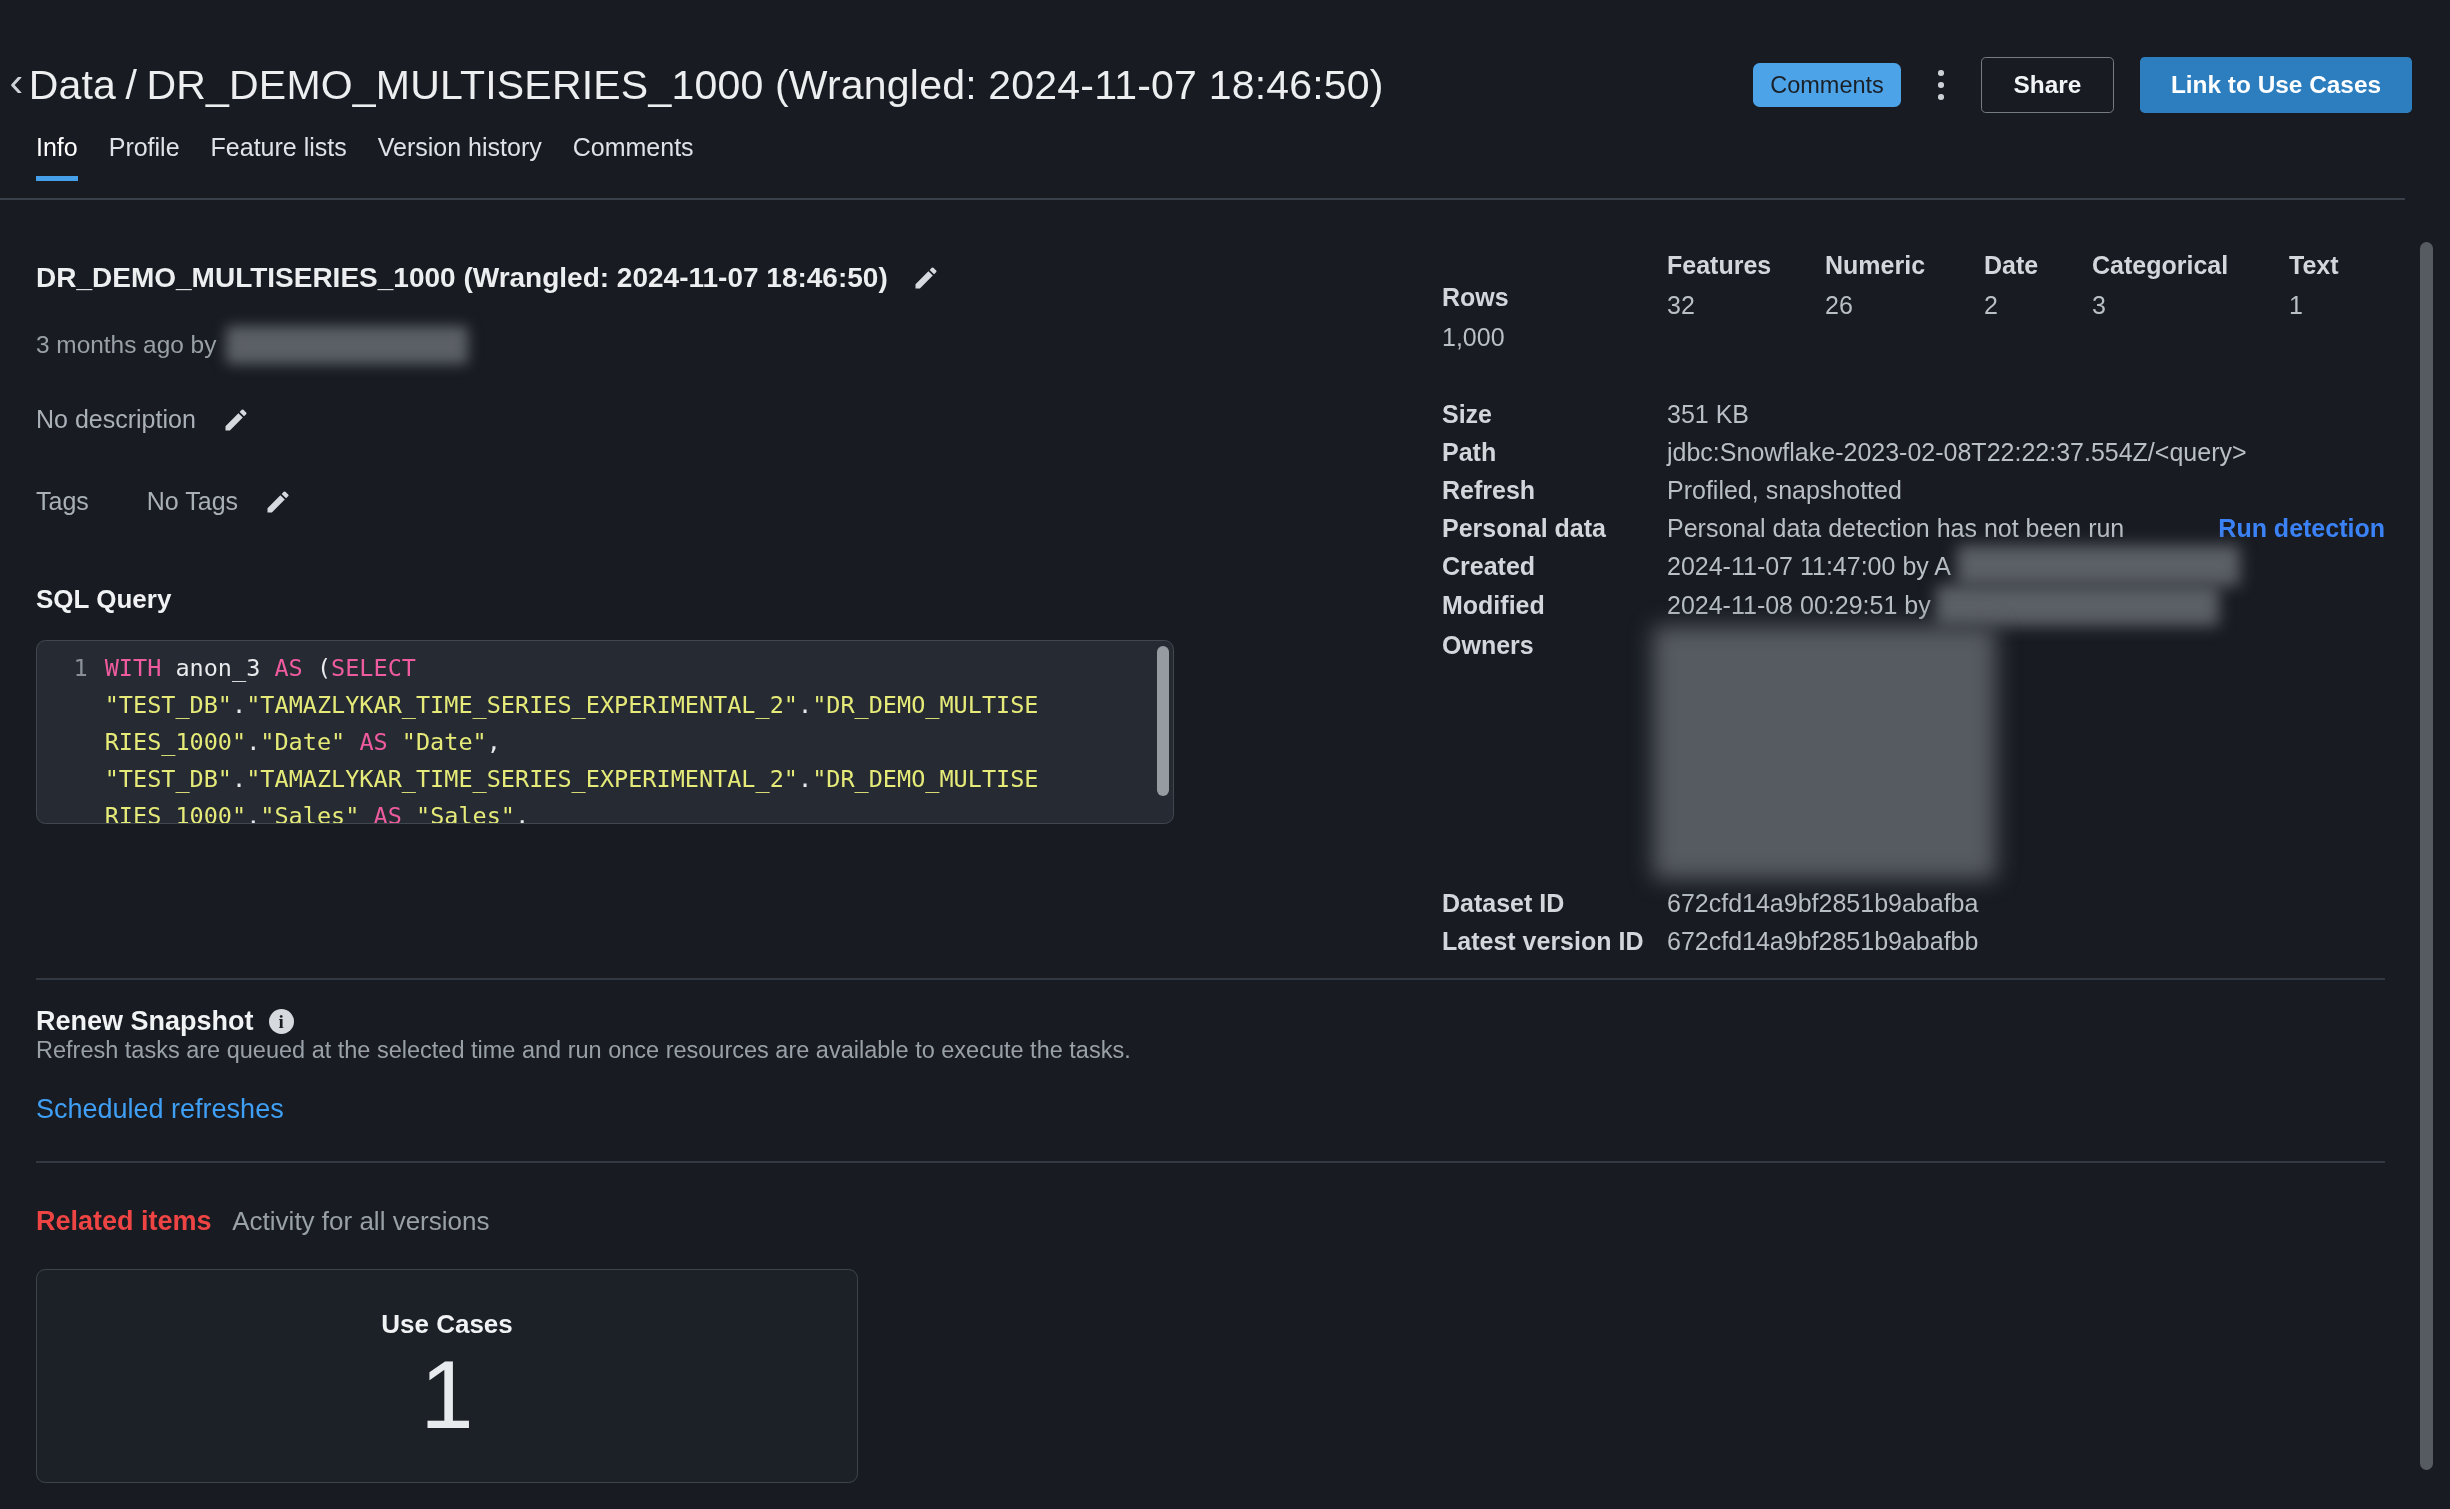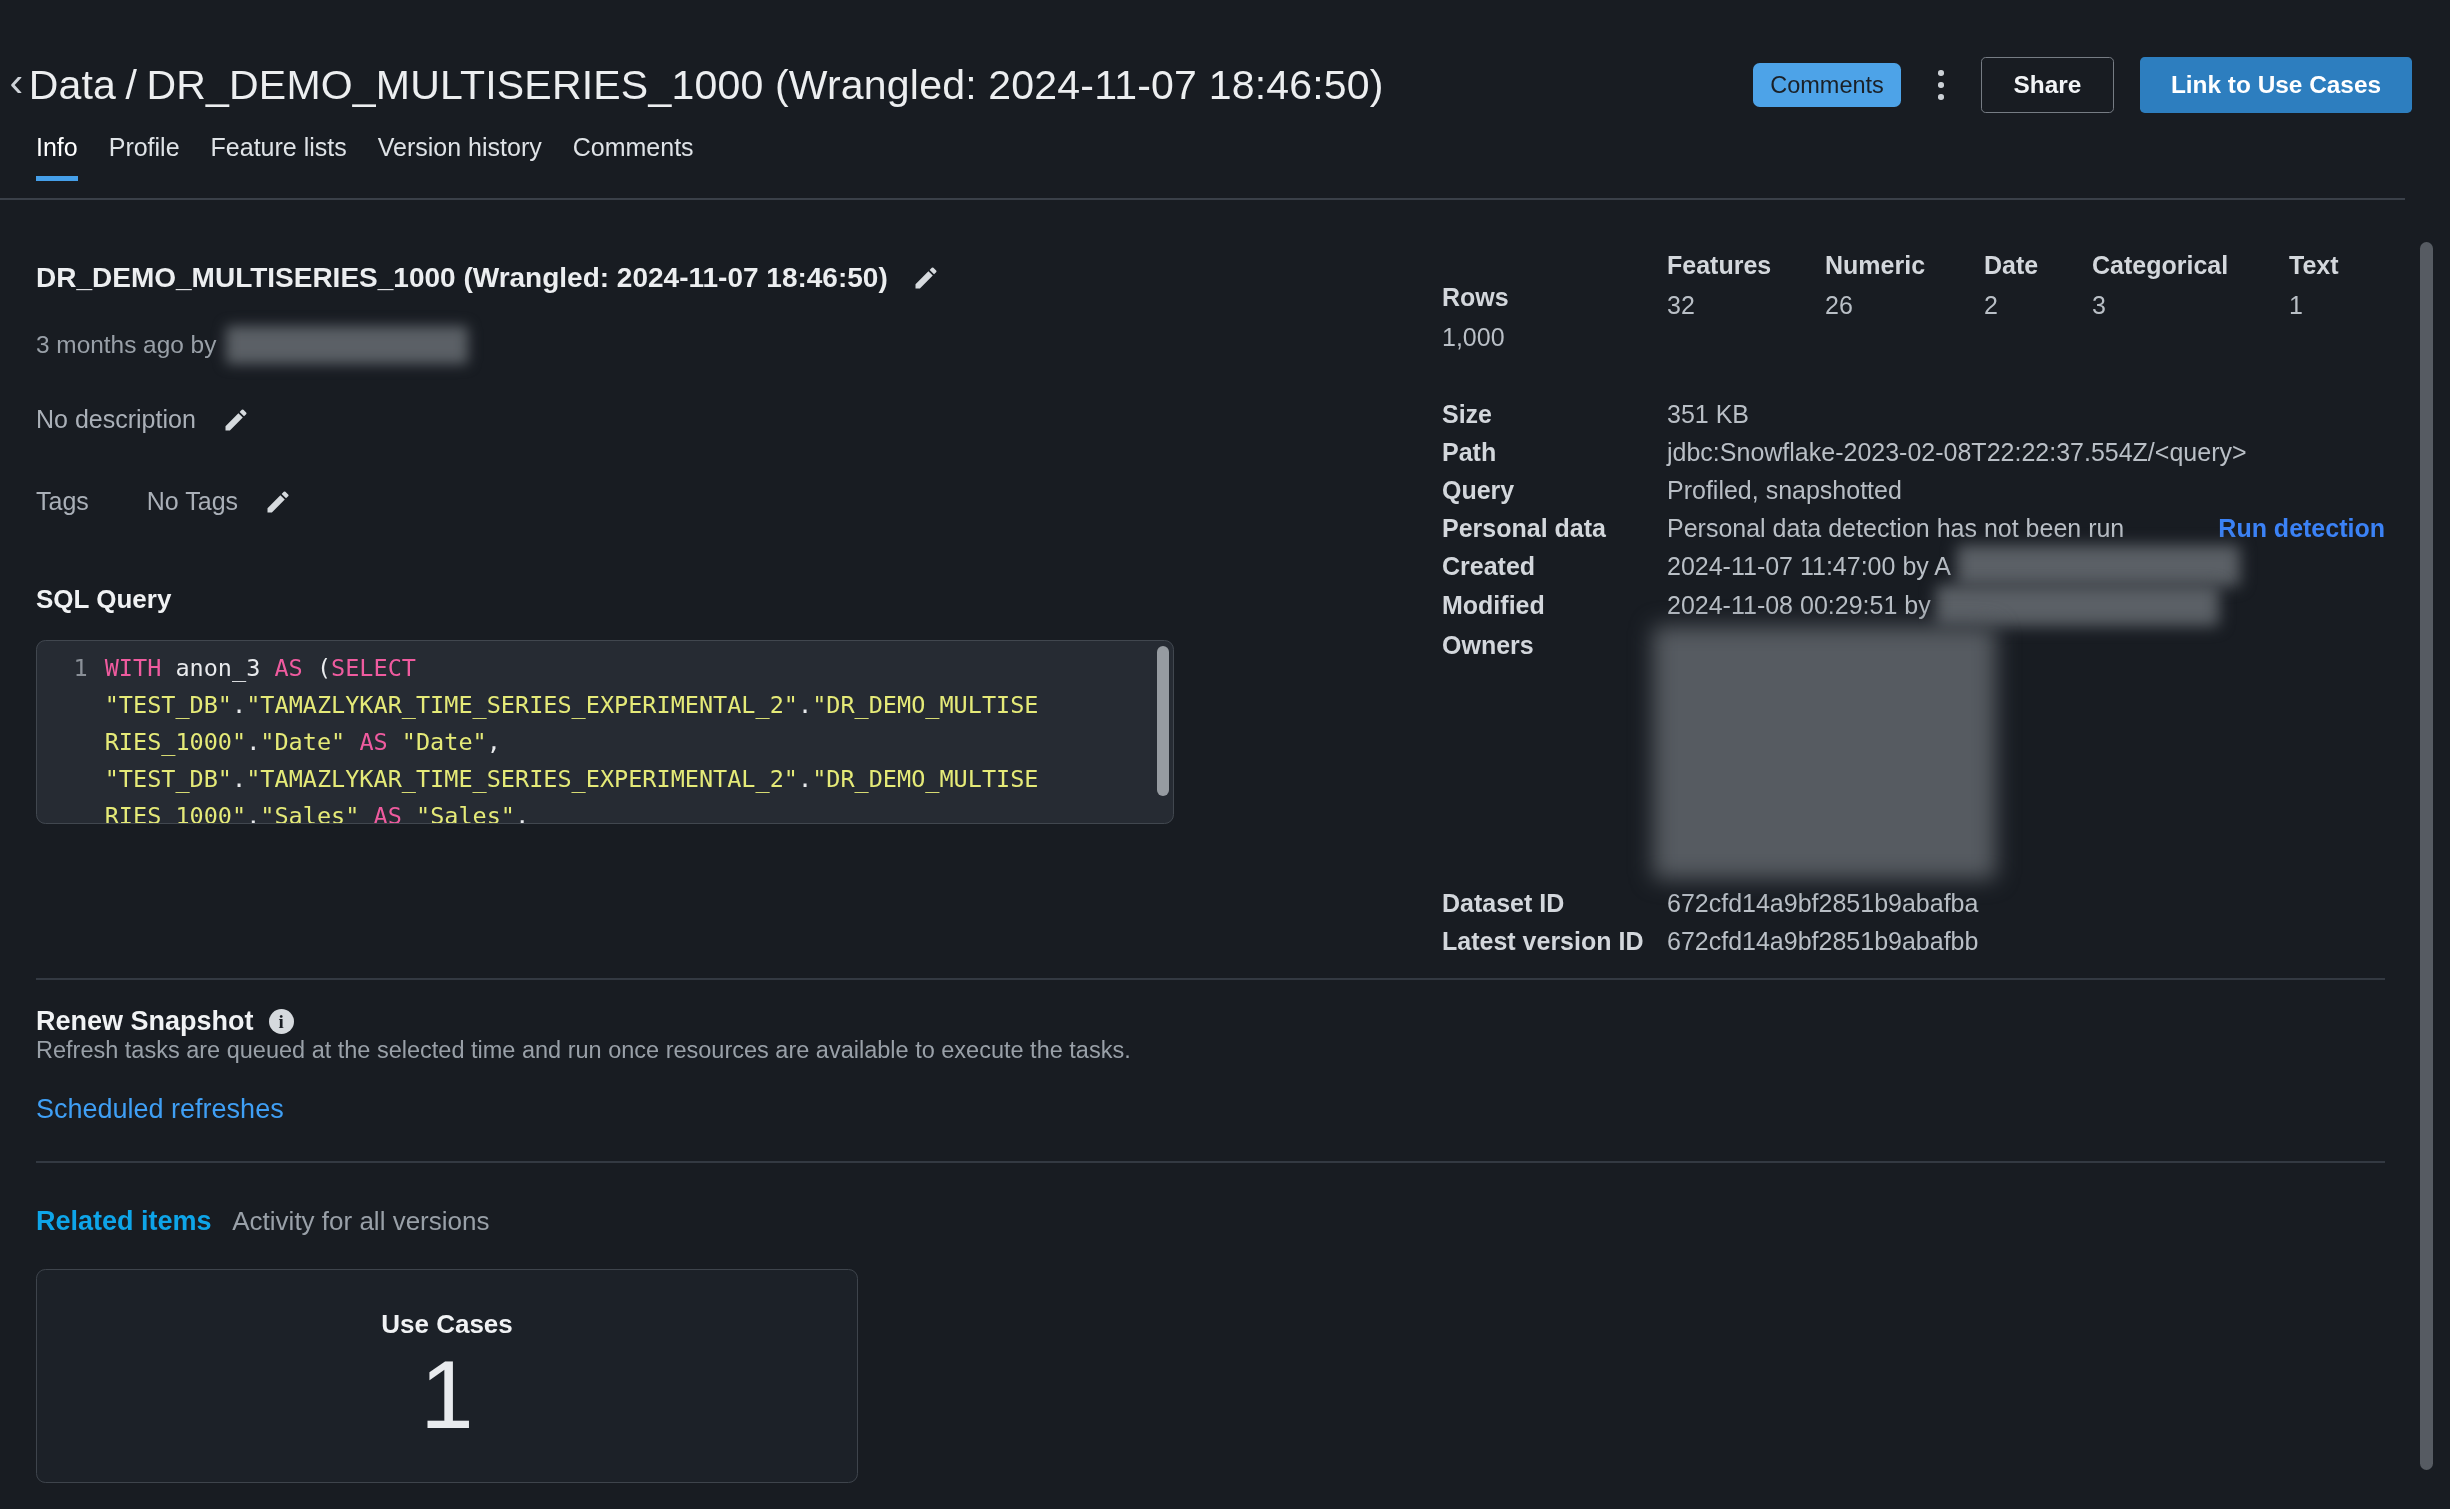--- a/index.html
+++ b/index.html
@@ -81,21 +81,21 @@
   .renew { position:absolute; left:36px; top:1006px; }
   .renew-heading { display:flex; align-items:center; gap:15px; font-size:27px; font-weight:bold; color:#f0f2f4; }
   .info-icon { width:25px; height:25px; border-radius:50%; background:#d6dade; color:#181c22;
     display:inline-flex; align-items:center; justify-content:center;
     font-family:"Liberation Serif", serif; font-size:19px; font-weight:bold; }
   .renew-desc { font-size:23.5px; color:#99a0a8; }
   .renew-link { margin-top:30px; font-size:27px; color:#3f9ff5; cursor:pointer; display:inline-block; }
 
   .related { position:absolute; left:36px; top:1206px; }
   .related-head { display:flex; align-items:baseline; gap:20.7px; }
-  .related-title { font-size:27px; font-weight:bold; color:#0ea5e9; }
+  .related-title { font-size:27px; font-weight:bold; color:#ef4444; }
   .related-sub { font-size:26px; color:#99a0a8; }
   .usecase-card { margin-top:32px; width:822px; height:214px; background:#1c2128;
     border:1.9px solid #3e444c; border-radius:9.4px; text-align:center; cursor:pointer; }
   .uc-title { margin-top:39px; font-size:26px; font-weight:bold; color:#f0f2f4; }
   .uc-count { margin-top:1.9px; font-size:96px; font-weight:200; color:#e8ebee; line-height:1.1; }
 
   .page-scrollbar { position:absolute; right:17px; top:242px; width:13px; height:1228px;
     background:#565b62; border-radius:7.5px; }
 </style>
 </head>
@@ -207,21 +207,21 @@
               <span>351 KB</span>
             </div>
           </div>
           <div class="d-row">
             <div class="d-label">Path</div>
             <div class="d-value">
               <span>jdbc:Snowflake-2023-02-08T22:22:37.554Z/&lt;query&gt;</span>
             </div>
           </div>
           <div class="d-row">
-            <div class="d-label">Query</div>
+            <div class="d-label">Refresh</div>
             <div class="d-value">
               <span>Profiled, snapshotted</span>
             </div>
           </div>
           <div class="d-row">
             <div class="d-label">Personal data</div>
             <div class="d-value">
               <span>Personal data detection has not been run</span>
               <span class="d-action">Run detection</span>
             </div>

